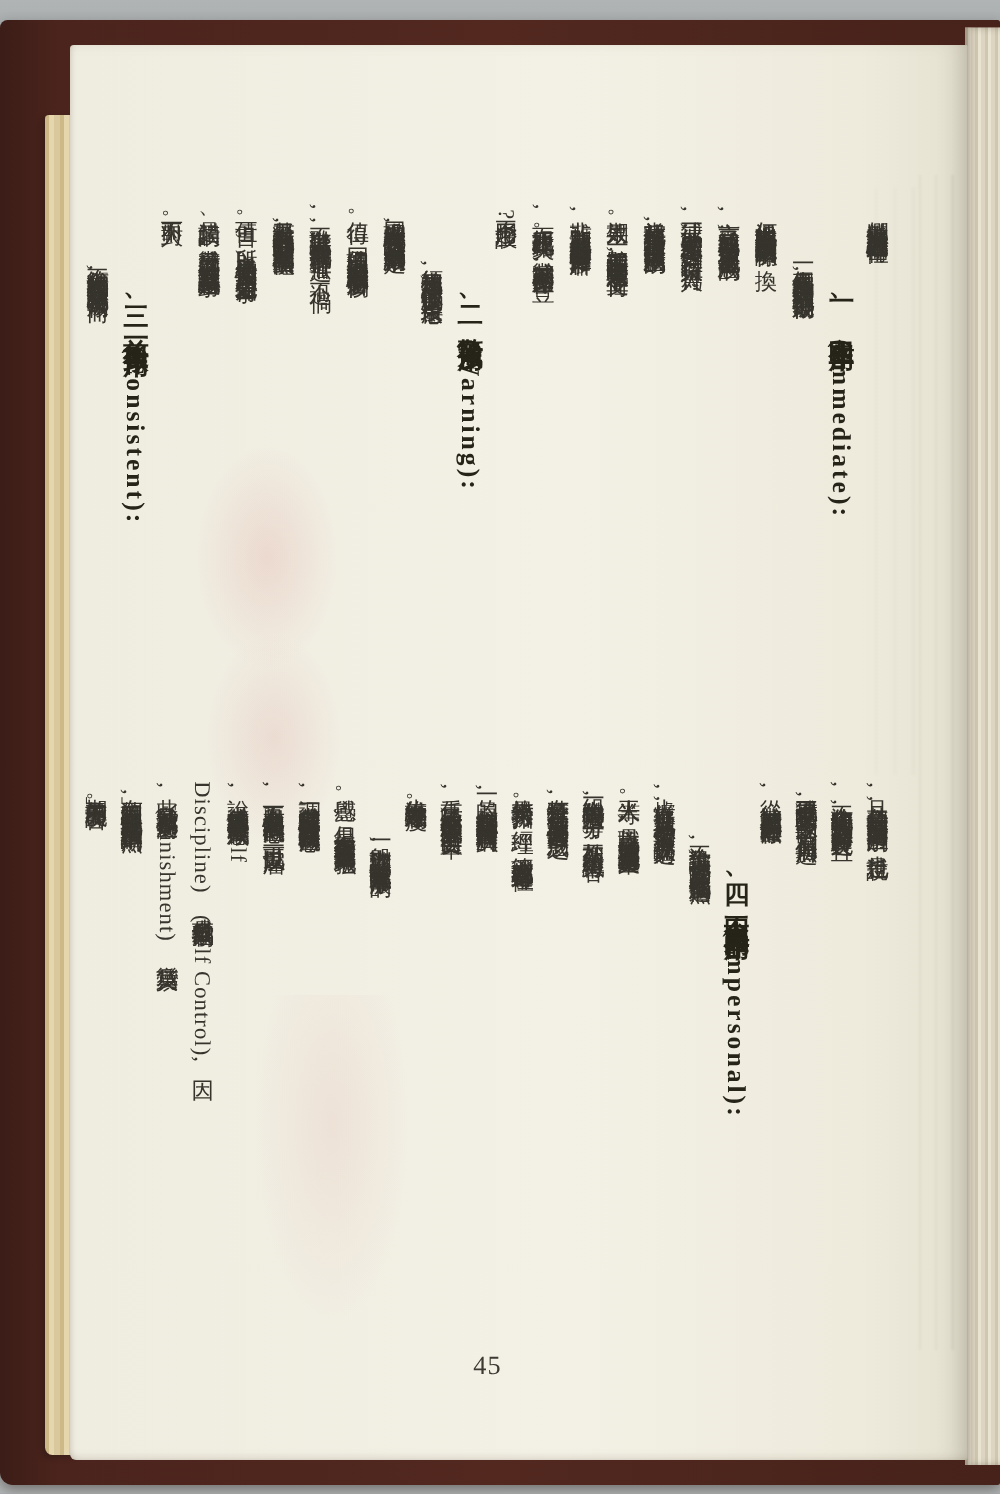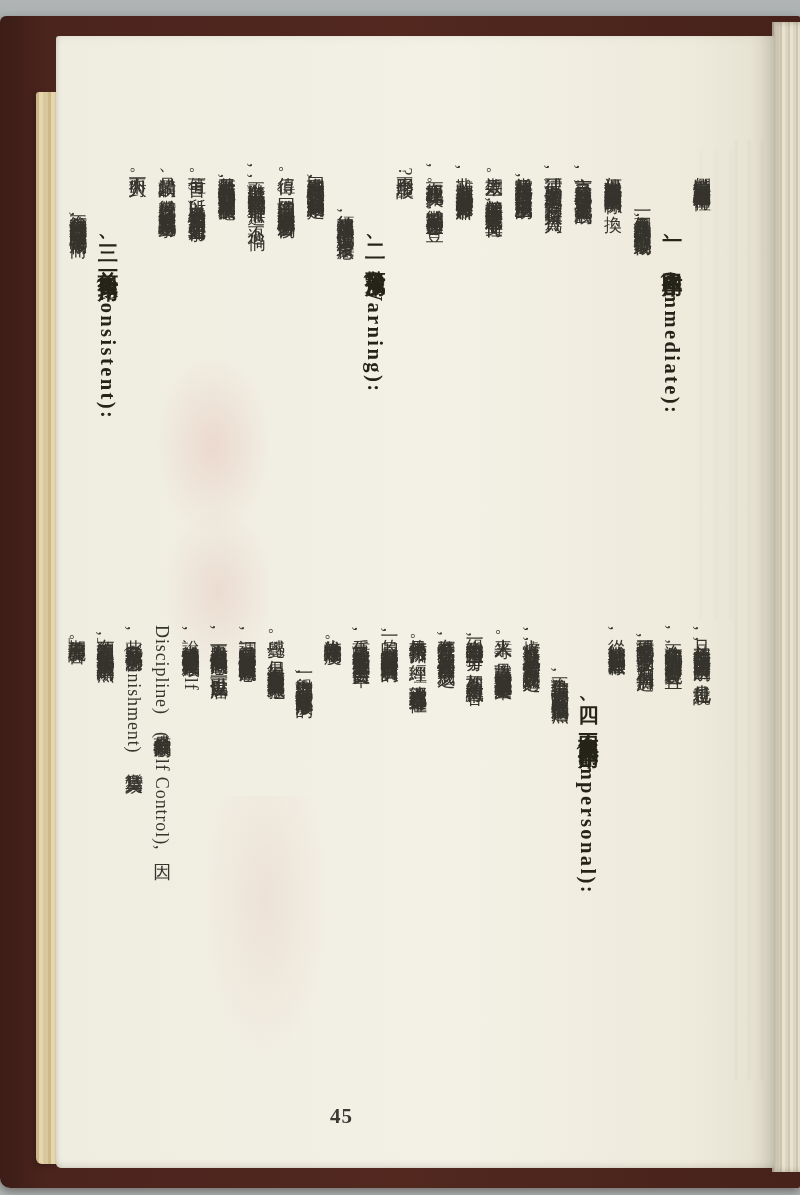--- a/index.html
+++ b/index.html
@@ -65,22 +65,22 @@
   .band-top .col{line-height:29.7px;}
   .band-bottom .col{line-height:28.4px;}
   .col{height:462px;}
   .col.indent2{padding-top:38px;height:424px;}
   .col.heading{
     padding-top:66px;height:396px;
     font-weight:700;font-size:20.5px;letter-spacing:2.4px;color:#262419;
   }
   
   .page-number{
-    position:absolute;left:330px;top:1104px;width:120px;
-    text-align:left;font-size:21px;letter-spacing:1px;color:#3c3a33;font-weight:bold;
+    position:absolute;left:330px;top:1080px;width:120px;
+    text-align:center;font-size:21px;letter-spacing:1px;color:#3c3a33;
   }
 </style>
 </head>
 <body>
 
 <div class="canvas">
   <div class="cover"></div>
   <div class="fanned-pages"></div>
   <div class="edge-stack"></div>
 

